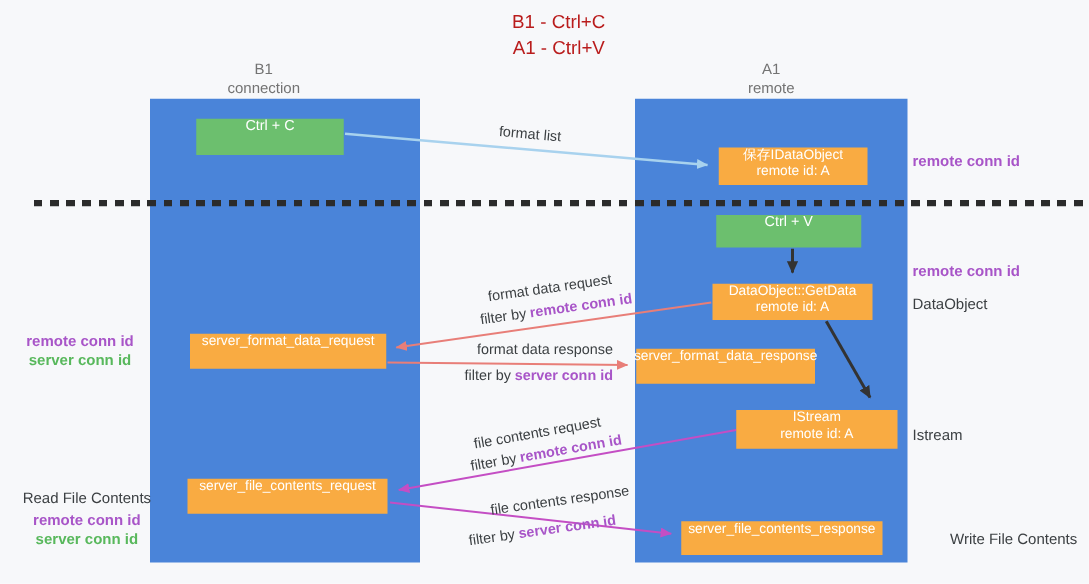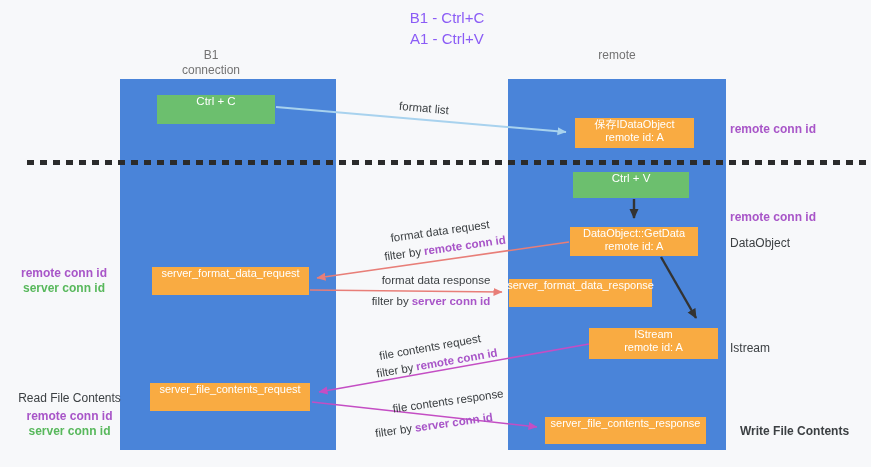--- a/index.html
+++ b/index.html
@@ -5,21 +5,21 @@
   html,body { margin:0; padding:0; }
   .stage {
     position:relative; width:871px; height:467px;
     background:#f7f8fa; overflow:hidden;
     font-family:"Liberation Sans", sans-serif;
     color:#3c4043;
   }
   .abs { position:absolute; }
   .title {
     left:347px; top:7px; width:200px; text-align:center;
-    font-size:15px; line-height:21px; color:#8b5cf6;
+    font-size:15px; line-height:21px; color:#b91c1c;
   }
   .lane { top:79px; height:371px; background:#4a84d9; }
   .lane-header {
     top:48px; width:130px; text-align:center;
     font-size:12px; line-height:15px; color:#737373;
   }
   .box {
     display:flex; flex-direction:column; align-items:center; justify-content:flex-start;
     color:#ffffff; font-size:11px; line-height:13px; text-align:center;
     white-space:nowrap;
@@ -49,20 +49,21 @@
   <div class="abs title">
     <div>B1 - Ctrl+C</div>
     <div>A1 - Ctrl+V</div>
   </div>
 
   <div class="abs lane-header" style="left:146px;">
     <div>B1</div>
     <div>connection</div>
   </div>
   <div class="abs lane-header" style="left:552px;">
+    <div>A1</div>
     <div>remote</div>
   </div>
 
   <div class="abs lane" style="left:120px; width:216px;"></div>
   <div class="abs lane" style="left:508px; width:218px;"></div>
 
   <div class="abs dashline"></div>
 
   <svg class="abs overlay" width="871" height="467" viewBox="0 0 871 467">
     <defs>
@@ -124,21 +125,21 @@
   </div>
 
   <div class="abs box orange" style="left:545px; top:417px; width:161px; height:27px;">
     <div>server_file_contents_response</div>
   </div>
 
   <div class="abs side-label bold-purple" style="left:730px; top:122px;">remote conn id</div>
   <div class="abs side-label bold-purple" style="left:730px; top:210px;">remote conn id</div>
   <div class="abs side-label" style="left:730px; top:236px;">DataObject</div>
   <div class="abs side-label" style="left:730px; top:341px;">Istream</div>
-  <div class="abs side-label" style="left:740px; top:424px;font-weight:bold;">Write File Contents</div>
+  <div class="abs side-label" style="left:760px; top:424px;">Write File Contents</div>
 
   <div class="abs left-stack" style="left:19px; top:266px; width:90px;">
     <div class="bold-purple">remote conn id</div>
     <div class="bold-green">server conn id</div>
   </div>
   <div class="abs left-stack" style="left:17px; top:379px; width:105px;margin-top:12px;">
     <div>Read File Contents</div>
     <div class="bold-purple" style="margin-top:3px;">remote conn id</div>
     <div class="bold-green">server conn id</div>
   </div>

